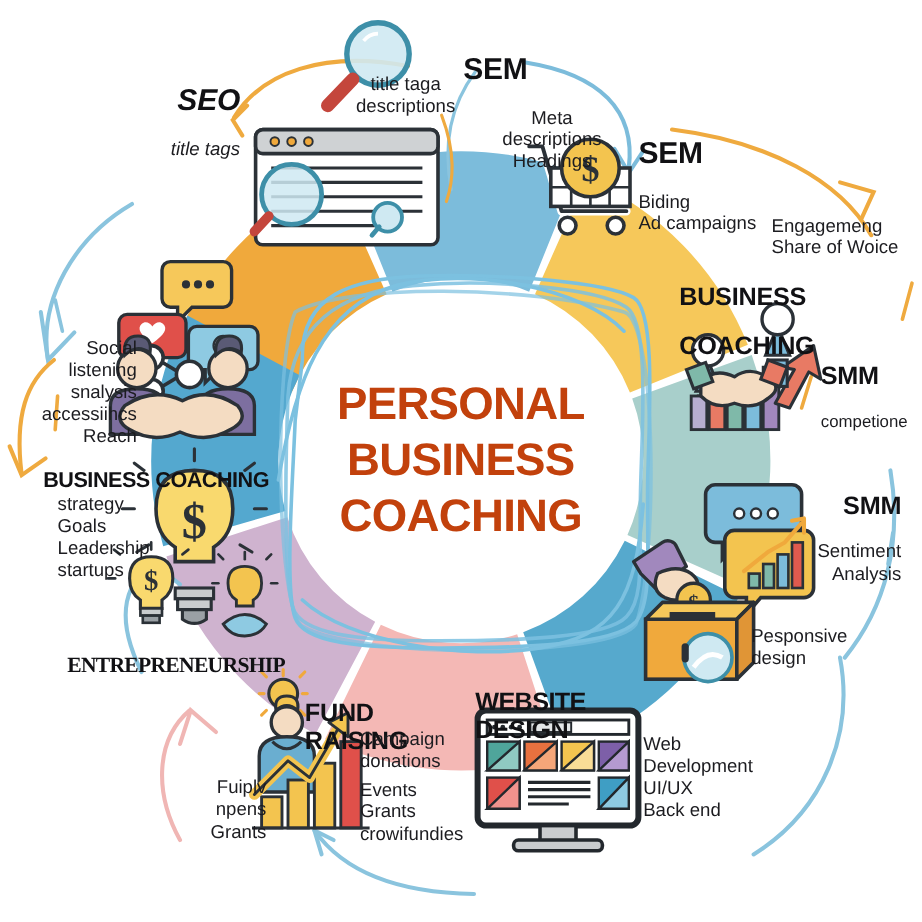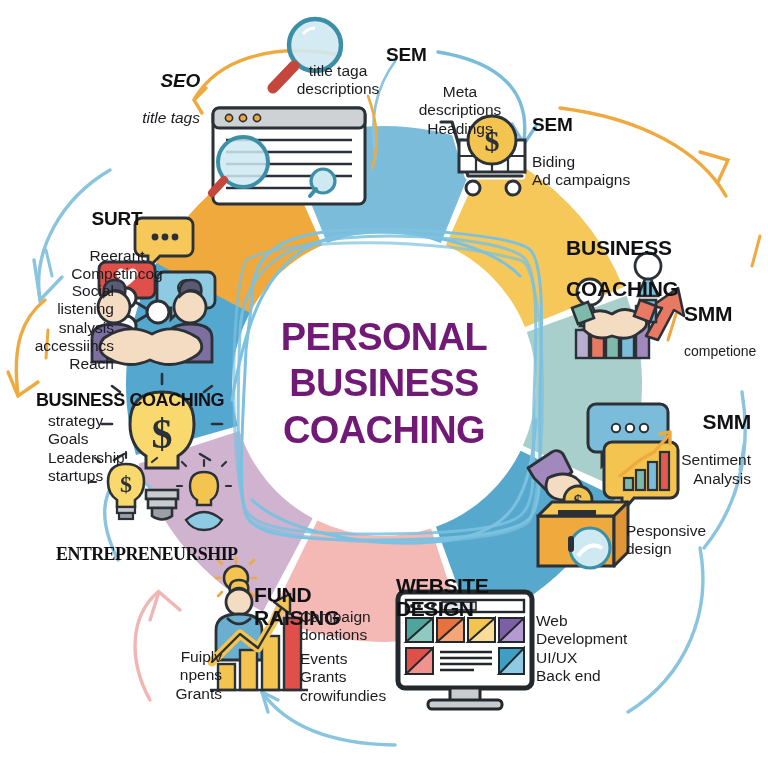--- a/index.html
+++ b/index.html
@@ -21,42 +21,42 @@
   }
   .lbl {
     position: absolute;
     color: #17171b;
     line-height: 1.12;
     white-space: pre-line;
   }
   .head {
     font-weight: 700;
     letter-spacing: -0.2px;
-    font-size: 19px;
+    font-size: 25px;
     color: #111114;
   }
   .head.sm { font-size: 21px; }
   .head.xs { font-size: 18px; }
   .sub {
     font-size: 15.5px;
     font-weight: 400;
     color: #1c1c20;
     line-height: 1.18;
   }
   .sub.tiny { font-size: 14px; }
   .ctr-text {
     position: absolute;
     left: 50%; top: 50%;
     transform: translate(-50%, -50%);
     text-align: center;
     font-weight: 700;
     font-size: 38px;
     line-height: 1.22;
     letter-spacing: -0.6px;
-    color: #701a75;
+    color: #c2410c;
     width: 300px;
   }
   .ta-r { text-align: right; }
   .ta-c { text-align: center; }
 </style>
 </head>
 <body>
 
 <div id="stage">
 
@@ -405,20 +405,22 @@
 Headings</div>
   </div>
 
   <div class="lbl" style="left:532px; top:96px; width:140px;">
     <div class="head">SEM</div>
     <div class="sub">Biding
 Ad campaigns</div>
   </div>
 
   <div class="lbl" style="left:644px; top:162px; width:125px;">
+    <div class="sub" style="margin-left:-1px;">Engagemeng
+Share of Woice</div>
   </div>
 
   <div class="lbl" style="left:566px; top:218px; width:150px;">
     <div class="head sm">BUSINESS</div>
     <div class="head sm">COACHING</div>
   </div>
 
   <div class="lbl" style="left:684px; top:284px; width:90px;">
     <div class="head sm">SMM</div>
     <div class="sub tiny">competione</div>
@@ -458,25 +460,20 @@
   </div>
 
   <div class="lbl" style="left:36px; top:372px; width:200px;">
     <div class="head xs" style="letter-spacing:-0.4px;">BUSINESS COACHING</div>
   </div>
   <div class="lbl sub" style="left:48px; top:412px; width:110px;">strategy
 Goals
 Leadership
 startups</div>
 
-  <div class="lbl ta-c" style="left:58px; top:190px; width:118px;">
-    <div class="head">SURT</div>
-    <div class="sub">Reerant
-Competincog</div>
-  </div>
 
   <div class="lbl sub ta-r" style="left:12px; top:282px; width:102px;">Social listening
 snalysis
 accessiihcs
 Reach</div>
 
   <div class="ctr-text">
     <div>PERSONAL</div>
     <div>BUSINESS</div>
     <div>COACHING</div>

